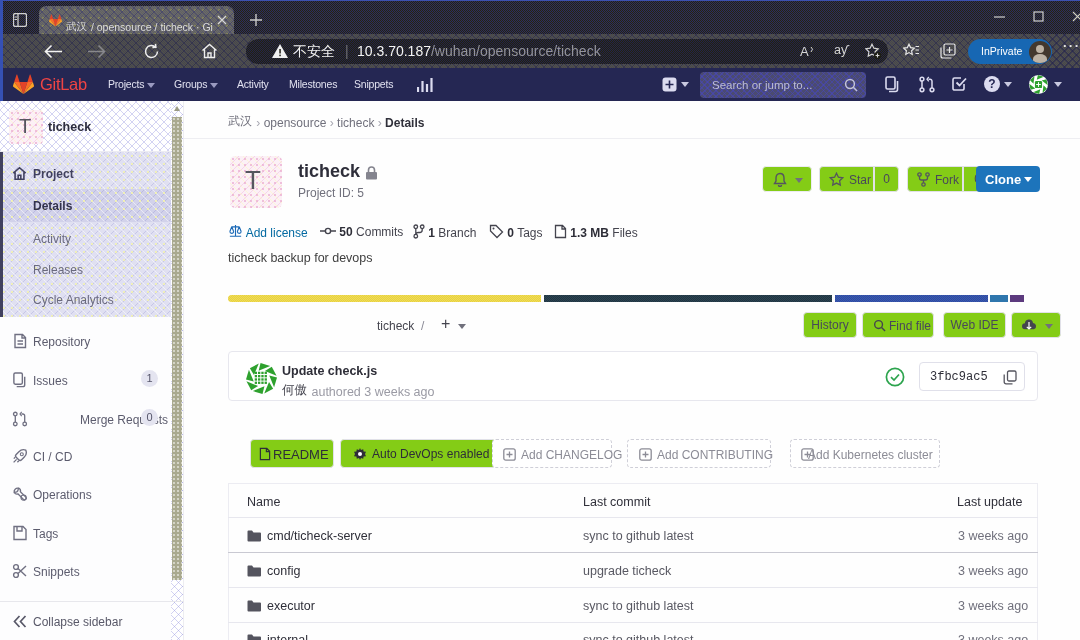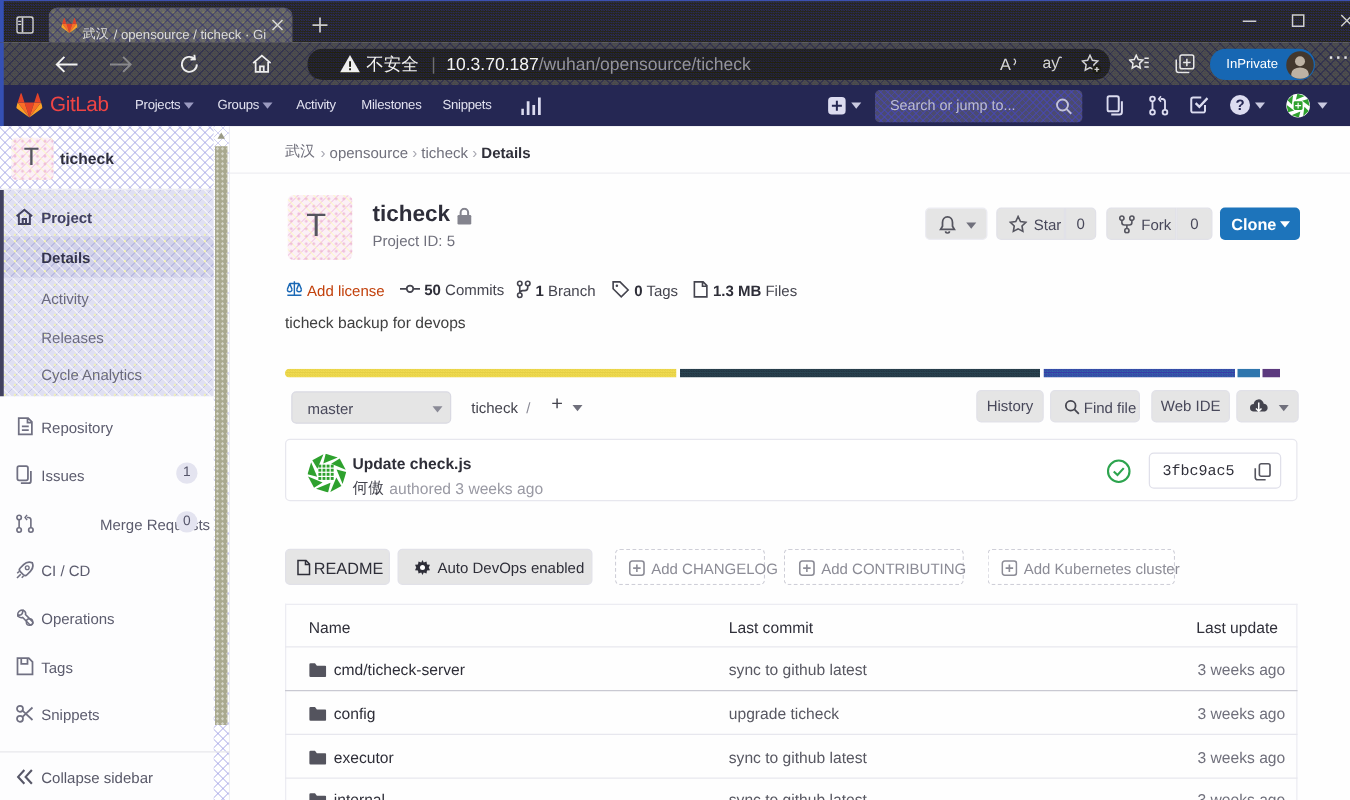--- a/index.html
+++ b/index.html
@@ -67,21 +67,21 @@
 
   
   #sidebar { left:0; top:101px; width:184px; height:539px; background:#fdfdfe; }
   .sideitem { position:absolute; left:33px; font-size:12px; color:#5c5c6e; }
   .sideicon { position:absolute; left:12px; width:16px; height:16px; color:#707082; }
   #scrollgutter { left:171px; top:0px; width:12px; height:539px; }
 
   
   #content { left:184px; top:101px; width:896px; height:539px; background:#fefefe; }
   .btn { position:absolute; height:26px; border:1px solid #e1e1e8; border-radius:4px;
-     background:#e5e5e5; color:#48485a; font-size:12px; white-space:nowrap; }
+     background:#84cc16; color:#48485a; font-size:12px; white-space:nowrap;margin-left:22px; }
   .dashedbtn { position:absolute; height:29px; border:1px dashed #cfcfd8; border-radius:4px;
      background:#fff; color:#8c8c96; font-size:12px; white-space:nowrap; }
   .txt { position:absolute; white-space:nowrap; }
 </style>
 </head>
 <body>
 <div id="page">
 
   <div id="titlebar" class="abs chk-dark">
     <div class="abs edge-t"></div>
@@ -362,21 +362,21 @@
           <path d="M2.5 4.2 V6 a2 2 0 0 0 2 2 H8.5 a2 2 0 0 0 2 -2 V4.2 M6.5 8 V10.8" fill="none" stroke="#55555f" stroke-width="1.3"></path>
         </svg>
       <span style="position:absolute; left:27px; top:6px;">Fork</span>
     </div>
     <div class="btn" style="left:757px; top:65px; width:29px; border-radius:0 4px 4px 0; text-align:center; line-height:24px;">0</div>
     <div class="abs" style="left:792px; top:65px; width:64px; height:26px; background:#1d74bb; border-radius:4px;">
       <span style="position:absolute; left:9px; top:6px; color:#fff; font-size:13px; font-weight:bold;">Clone</span>
       <span class="caret" style="position:absolute; left:48px; top:11px; color:#fff;"></span>
     </div>
 
-    <div class="txt" style="left:44px; top:123px; font-size:12px; color:#c2410c;">
+    <div class="txt" style="left:44px; top:123px; font-size:12px; color:#0369a1;">
       <svg style="vertical-align:-2px;" width="15" height="15" viewBox="0 0 16 16">
           <path d="M8 1 V13 M4 3 H12 M8 13 H5 8 11 M2 13 H6 M10 13 H14 M4 3 2 8 M4 3 6 8 M2 8 a2 2 0 0 0 4 0 M12 3 10 8 M12 3 14 8 M10 8 a2 2 0 0 0 4 0" fill="none" stroke="#1b69b6" stroke-width="1.2"></path>
         </svg>
       Add license
     </div>
     <div class="txt" style="left:136px; top:123px; font-size:12px; color:#44444e;">
       <svg style="vertical-align:-2px;" width="16" height="14" viewBox="0 0 16 14">
           <circle cx="8" cy="7" r="2.6" fill="none" stroke="#44444e" stroke-width="1.4"></circle>
           <path d="M0 7 H5.4 M10.6 7 H16" stroke="#44444e" stroke-width="1.4"></path>
         </svg>
@@ -408,24 +408,20 @@
     <div class="txt" style="left:44px; top:150px; font-size:12.5px; color:#404040;">ticheck backup for devops</div>
 
     <div class="abs" style="left:44px; top:194px; width:802px; height:7px; border-radius:4px; overflow:hidden;">
       <div class="abs" style="left:0; top:0; width:313px; height:7px; background:conic-gradient(#f2de52 25%, #e5cf45 0 50%, #f2de52 0 75%, #e5cf45 0); background-size:2px 2px;"></div>
       <div class="abs" style="left:316px; top:0; width:288px; height:7px; background:conic-gradient(#223441 25%, #2a4552 0 50%, #223441 0 75%, #2a4552 0); background-size:2px 2px;"></div>
       <div class="abs" style="left:607px; top:0; width:153px; height:7px; background:conic-gradient(#2f6aa8 25%, #3a3aa8 0 50%, #2f6aa8 0 75%, #3a3aa8 0); background-size:2px 2px;"></div>
       <div class="abs" style="left:762px; top:0; width:18px; height:7px; background:#2f76ad;"></div>
       <div class="abs" style="left:782px; top:0; width:14px; height:7px; background:#5c3a7e;"></div>
     </div>
 
-    <div class="btn" style="left:49px; top:212px; width:128px; border-color:#d9d9e2;">
-      <span style="position:absolute; left:12px; top:6px;">master</span>
-      <span class="caret" style="position:absolute; left:112px; top:11px; color:#8a8a96;"></span>
-    </div>
     <div class="txt" style="left:193px; top:218px; font-size:12px; color:#44444e;">ticheck</div>
     <div class="txt" style="left:237px; top:218px; font-size:12px; color:#8a8a96;">/</div>
     <div class="txt" style="left:257px; top:214px; font-size:16px; color:#44444e;">+</div>
     <span class="caret abs" style="left:274px; top:223px; color:#70707c;"></span>
     <div class="btn" style="left:597px; top:211px; width:54px; text-align:center; line-height:25px;">History</div>
     <div class="btn" style="left:656px; top:211px; width:72px;">
       <svg style="position:absolute; left:10px; top:6px;" width="13" height="13" viewBox="0 0 14 14">
           <circle cx="6" cy="6" r="4.2" fill="none" stroke="#44444e" stroke-width="1.5"></circle>
           <line x1="9.2" y1="9.2" x2="13" y2="13" stroke="#44444e" stroke-width="1.5"></line>
         </svg>
@@ -510,21 +506,21 @@
           <rect x="0.8" y="0.8" width="11.4" height="11.4" rx="2" fill="none" stroke="#8c8c96" stroke-width="1.3"></rect>
           <path d="M6.5 3.5 V9.5 M3.5 6.5 H9.5" stroke="#8c8c96" stroke-width="1.3"></path>
         </svg>
       <span style="position:absolute; left:29px; top:8px;">Add CONTRIBUTING</span>
     </div>
     <div class="dashedbtn" style="left:606px; top:338px; width:150px;">
       <svg style="position:absolute; left:10px; top:8px;" width="13" height="13" viewBox="0 0 13 13">
           <rect x="0.8" y="0.8" width="11.4" height="11.4" rx="2" fill="none" stroke="#8c8c96" stroke-width="1.3"></rect>
           <path d="M6.5 3.5 V9.5 M3.5 6.5 H9.5" stroke="#8c8c96" stroke-width="1.3"></path>
         </svg>
-      <span style="position:absolute; left:28px; top:8px;text-align:center;">Add Kubernetes cluster</span>
+      <span style="position:absolute; left:17px; top:8px;text-align:center;">Add Kubernetes cluster</span>
     </div>
 
     <div class="abs" style="left:44px; top:382px; width:810px; height:157px; border:1px solid #ececf2; border-bottom:none;"></div>
     <div class="txt" style="left:63px; top:394px; font-size:12.5px; color:#30303a;">Name</div>
     <div class="txt" style="left:399px; top:394px; font-size:12.5px; color:#30303a;">Last commit</div>
     <div class="txt" style="left:773px; top:394px; font-size:12.5px; color:#30303a;">Last update</div>
     <div class="abs" style="left:44px; top:416px; width:810px; height:1px; background:#e7e7ee;"></div>
 
     <svg class="abs" style="left:63px; top:429px;" width="14" height="12" viewBox="0 0 14 12">
         <path d="M0.5 1.5 a1 1 0 0 1 1 -1 H5 L6.5 2.5 H13 a1 1 0 0 1 1 1 V10.5 a1 1 0 0 1 -1 1 H1.5 a1 1 0 0 1 -1 -1 Z" fill="#54545e"></path>

